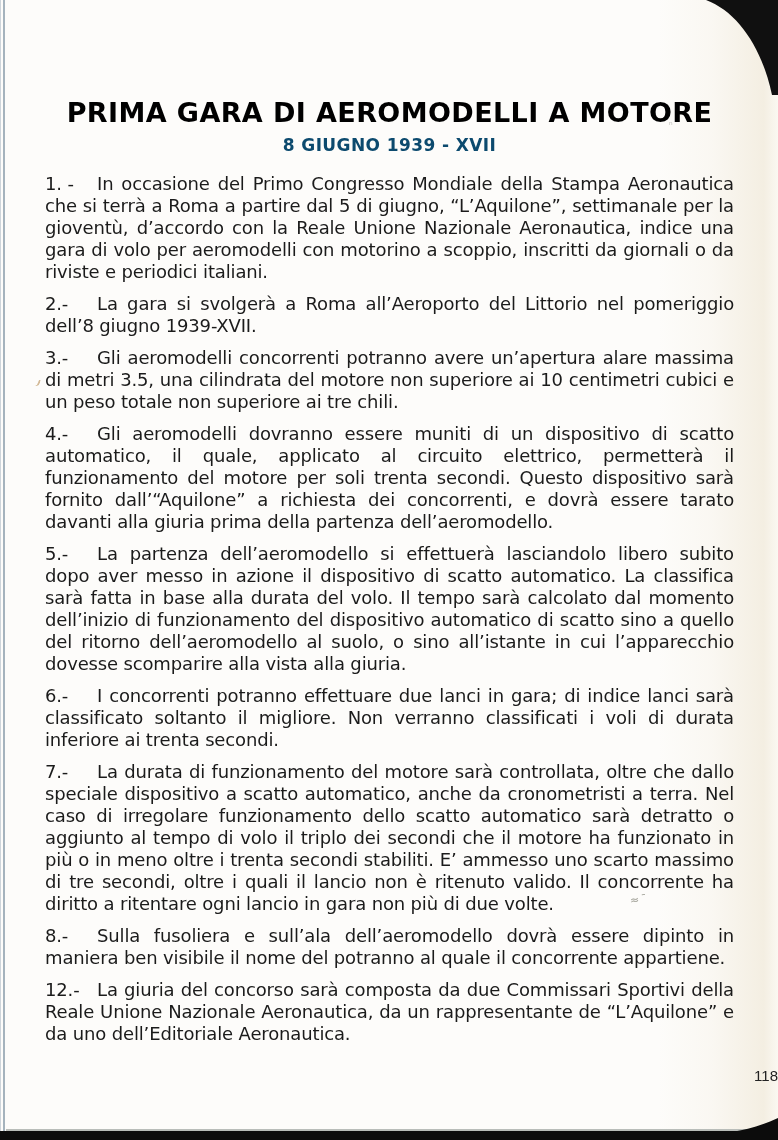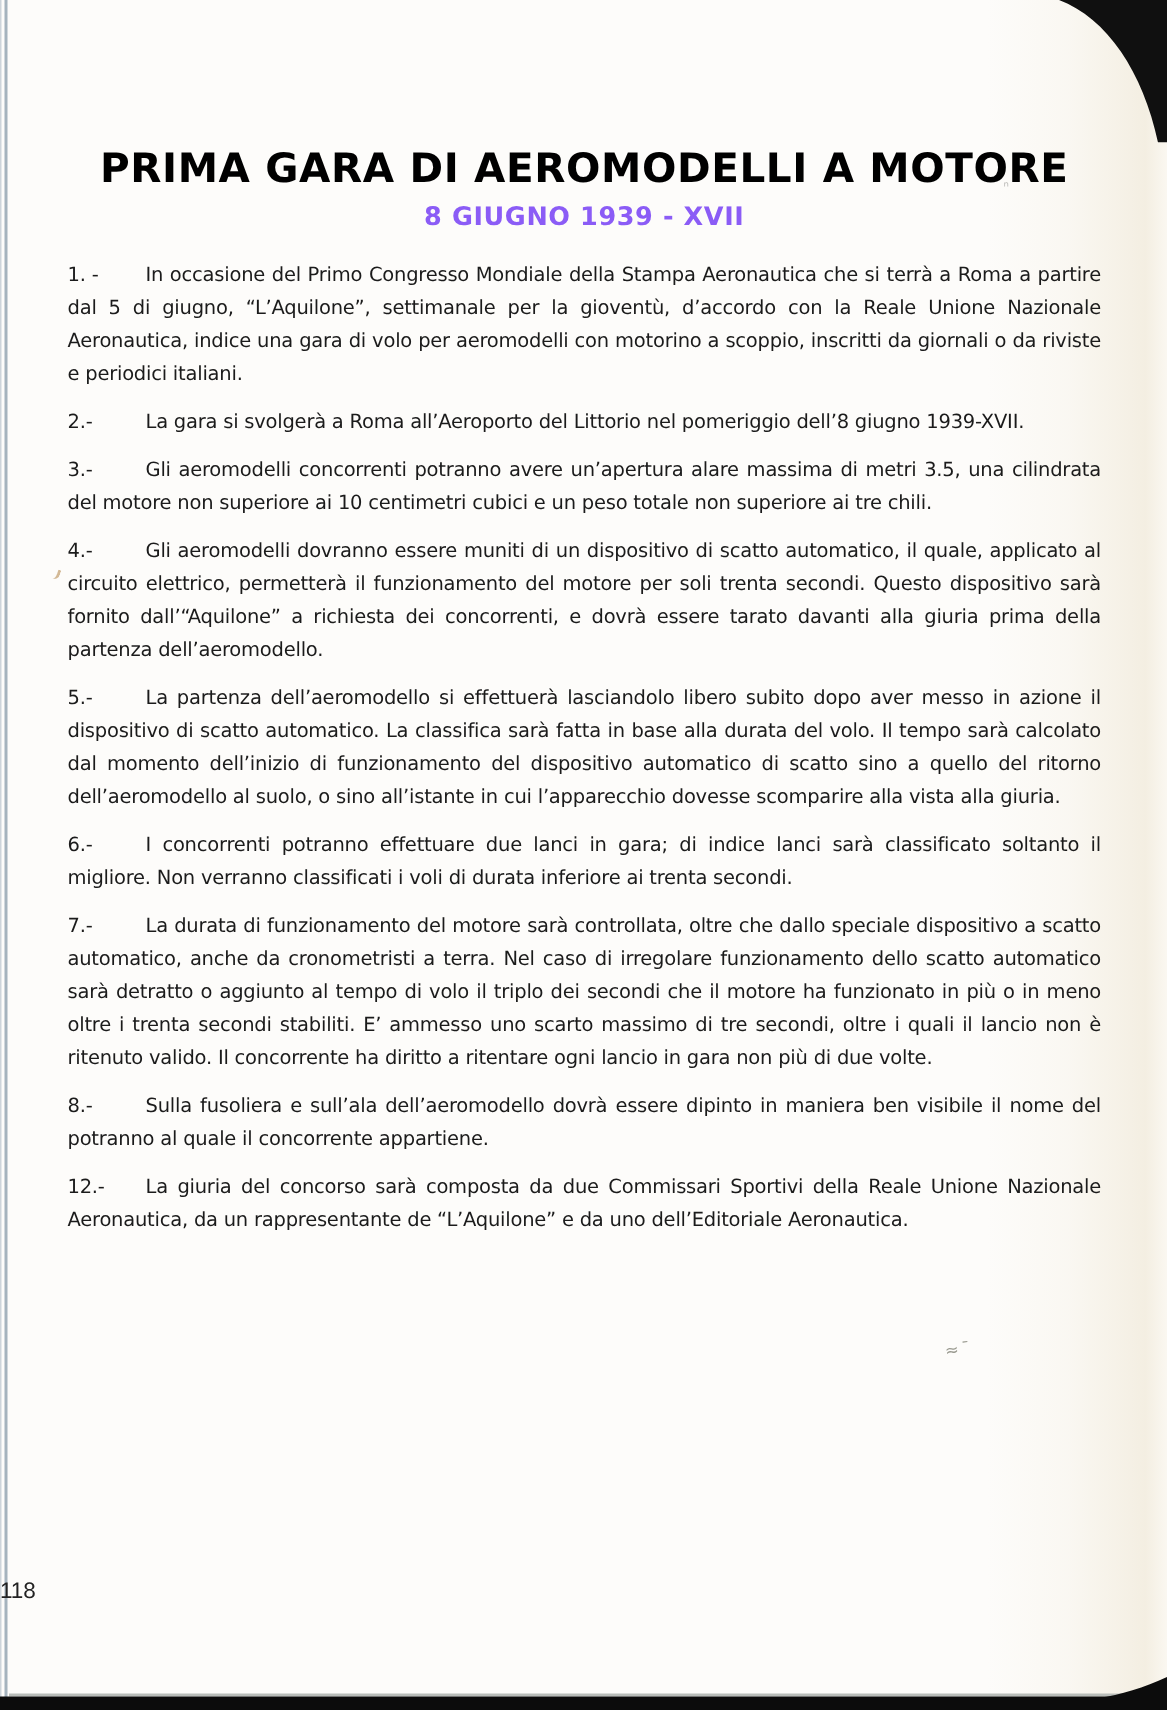--- a/index.html
+++ b/index.html
@@ -82,50 +82,50 @@
     letter-spacing: 0.4px;
     color: #000;
   }
   .date-line {
     margin-top: 5px;
     text-align: center;
     font-size: 17px;
     line-height: 22px;
     font-weight: bold;
     letter-spacing: 0.4px;
-    color: #8b5cf6;
+    color: #0c4a6e;
   }
   .section-heading {
     margin-top: 15px;
     text-align: center;
     font-size: 21px;
     line-height: 26px;
     font-weight: normal;
     letter-spacing: 1px;
     color: #111;
   }
   .paragraphs {
     margin-top: 17px;
   }
   .para {
     margin: 0 0 10px 0;
-    font-size: 13px;
+    font-size: 18px;
     line-height: 22px;
     letter-spacing: -0.15px;
     text-align: justify;
   }
   .pnum {
     display: inline-block;
     width: 52px;
   }
   .page-number {
     position: absolute;
     left: 0; right: 0;
-    bottom: 71px;
-    text-align: left;
+    bottom: 56px;
+    text-align: right;
     font-family: "Liberation Sans", sans-serif;
     font-size: 15px;
     color: #222;
   }
 
   
   .artifact { position: absolute; pointer-events: none; }
   .artifact-comma {
     left: 33px; top: 379px;
     width: 5px; height: 7px;

